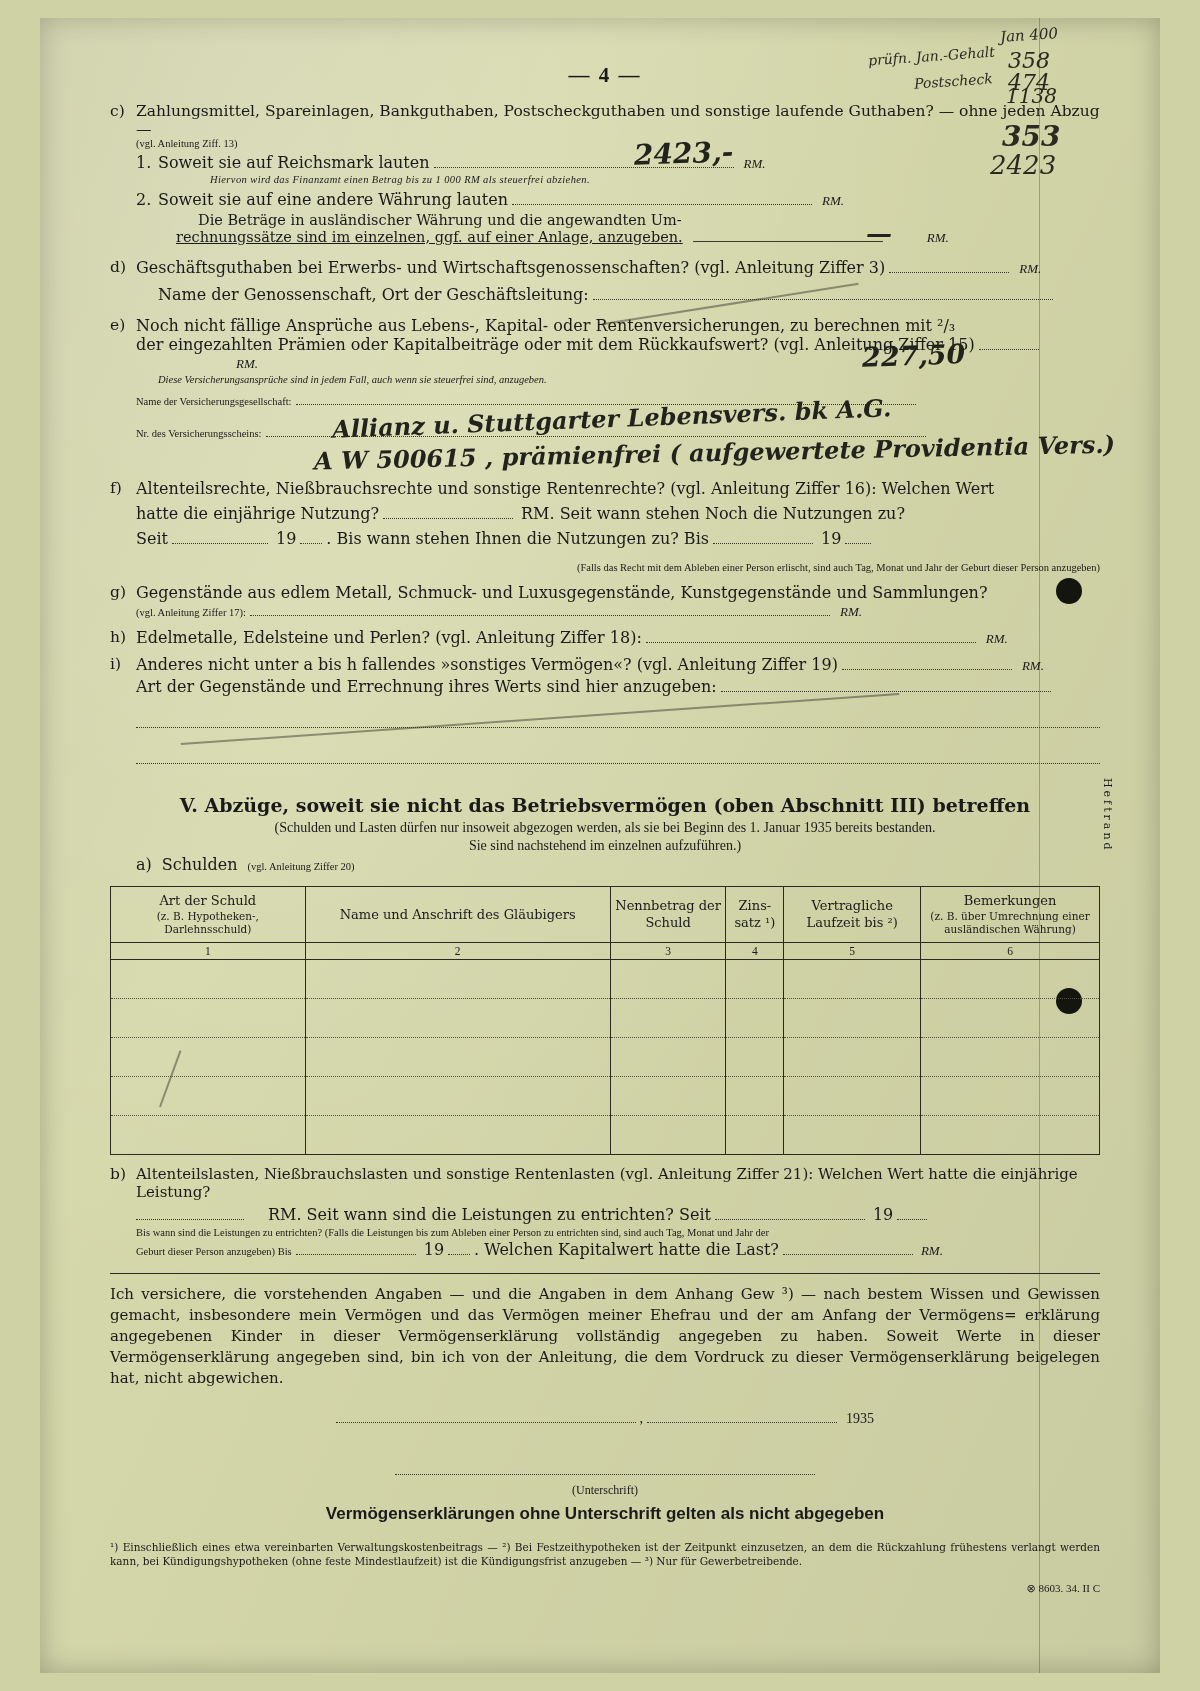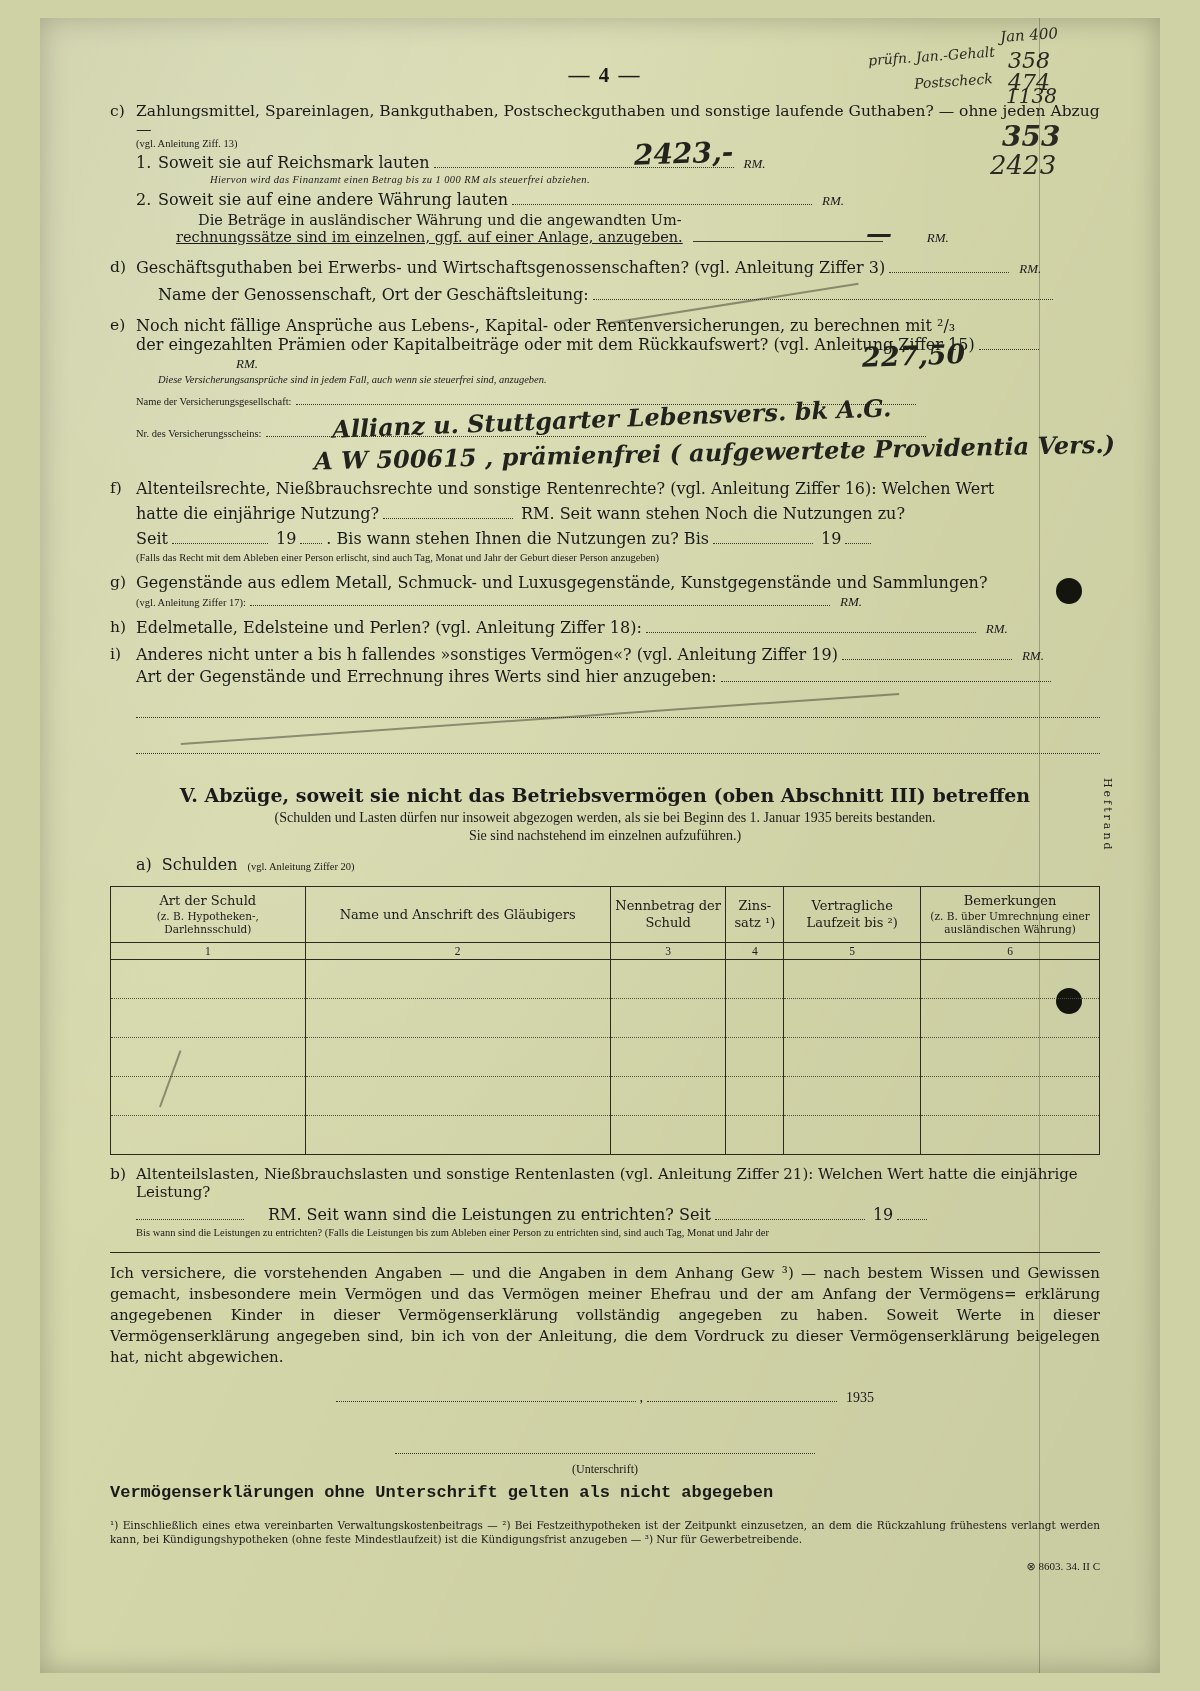--- a/index.html
+++ b/index.html
@@ -123,22 +123,22 @@
     text-align:justify;
   }
   .sigline{
     margin-top:22px;
     text-align:center;
     font-size:14px;
   }
   .sigdots{letter-spacing:2px;}
   .sigcap{font-size:12px;margin-top:26px;text-align:center;}
   .notice{
-    font-weight:bold;font-size:17px;margin-top:6px;
-    font-family:Liberation Mono, monospace;
+    text-align:center;font-weight:bold;font-size:17px;margin-top:6px;
+    font-family:Liberation Sans, sans-serif;
   }
   .footnotes{
     margin-top:16px;font-size:10.5px;line-height:1.35;text-align:justify;
     font-family:"DejaVu Serif", serif;
   }
   .printcode{
     margin-top:14px;text-align:right;font-size:11px;
   }
   
   .hole{
@@ -283,21 +283,21 @@
         <div style="margin-top:6px;">
           <span class="fr">Seit</span>
           <span class="leader" style="width:96px;"></span>
           <span class="fr" style="margin-left:4px;">19</span>
           <span class="leader" style="width:22px;"></span>
           <span class="fr">. Bis wann stehen Ihnen die Nutzungen zu? Bis</span>
           <span class="leader" style="width:100px;"></span>
           <span class="fr" style="margin-left:4px;">19</span>
           <span class="leader" style="width:26px;"></span>
         </div>
-        <div class="xsmall" style="margin-top:4px;">(Falls das Recht mit dem Ableben einer Person erlischt, sind auch Tag, Monat und Jahr der Geburt dieser Person anzugeben)</div>
+        <div class="xsmall" style="margin-top:14px;text-align:right;">(Falls das Recht mit dem Ableben einer Person erlischt, sind auch Tag, Monat und Jahr der Geburt dieser Person anzugeben)</div>
       </div>
     </div>
 
     <div class="item" style="margin-top:10px;">
       <div class="marker fr">g)</div>
       <div class="body">
         <div class="fr">Gegenstände aus edlem Metall, Schmuck- und Luxusgegenstände, Kunstgegenstände und Sammlungen?</div>
         <div>
           <span class="xsmall">(vgl. Anleitung Ziffer 17):</span>
           <span class="leader" style="width:580px;"></span>
@@ -335,21 +335,21 @@
         </div>
       </div>
     </div>
 
     <div class="sectionV">
       <h2>V. Abzüge, soweit sie nicht das Betriebsvermögen (oben Abschnitt III) betreffen</h2>
       <p>(Schulden und Lasten dürfen nur insoweit abgezogen werden, als sie bei Beginn des 1. Januar 1935 bereits bestanden.</p>
       <p>Sie sind nachstehend im einzelnen aufzuführen.)</p>
     </div>
 
-    <div style="margin-top:10px;margin-left:26px;">
+    <div style="margin-left:26px;">
       <span class="fr">a)</span>
       <span class="fr" style="margin-left:6px;">Schulden</span>
       <span class="xsmall" style="margin-left:6px;">(vgl. Anleitung Ziffer 20)</span>
     </div>
 
     <table class="debts">
       <thead>
         <tr>
           <th class="col1">
             <div>Art der Schuld</div>
@@ -430,20 +430,29 @@
       <div class="body">
         <div class="fr" style="font-size:15px;">Altenteilslasten, Nießbrauchslasten und sonstige Rentenlasten (vgl. Anleitung Ziffer 21): Welchen Wert hatte die einjährige Leistung?</div>
         <div style="margin-top:4px;">
           <span class="leader" style="width:108px;"></span>
           <span class="fr" style="margin-left:20px;">RM.  Seit wann sind die Leistungen zu entrichten? Seit</span>
           <span class="leader" style="width:150px;"></span>
           <span class="fr" style="margin-left:4px;">19</span>
           <span class="leader" style="width:30px;"></span>
         </div>
         <div class="xsmall" style="margin-top:3px;">Bis wann sind die Leistungen zu entrichten? (Falls die Leistungen bis zum Ableben einer Person zu entrichten sind, sind auch Tag, Monat und Jahr der</div>
+        <div style="margin-top:2px;">
+          <span class="xsmall">Geburt dieser Person anzugeben) Bis</span>
+          <span class="leader" style="width:120px;"></span>
+          <span class="fr" style="margin-left:4px;">19</span>
+          <span class="leader" style="width:22px;"></span>
+          <span class="fr">. Welchen Kapitalwert hatte die Last?</span>
+          <span class="leader" style="width:130px;"></span>
+          <span class="rm" style="margin-left:4px;">RM.</span>
+        </div>
       </div>
     </div>
 
     <div class="decl">Ich versichere, die vorstehenden Angaben — und die Angaben in dem Anhang Gew ³) — nach bestem Wissen und Gewissen gemacht, insbesondere mein Vermögen und das Vermögen meiner Ehefrau und der am Anfang der Vermögens= erklärung angegebenen Kinder in dieser Vermögenserklärung vollständig angegeben zu haben. Soweit Werte in dieser Vermögenserklärung angegeben sind, bin ich von der Anleitung, die dem Vordruck zu dieser Vermögenserklärung beigelegen hat, nicht abgewichen.</div>
 
     <div class="sigline">
       <span class="sigdots leader" style="width:300px;"></span>
       <span>,</span>
       <span class="sigdots leader" style="width:190px;"></span>
       <span style="margin-left:6px;">1935</span>

